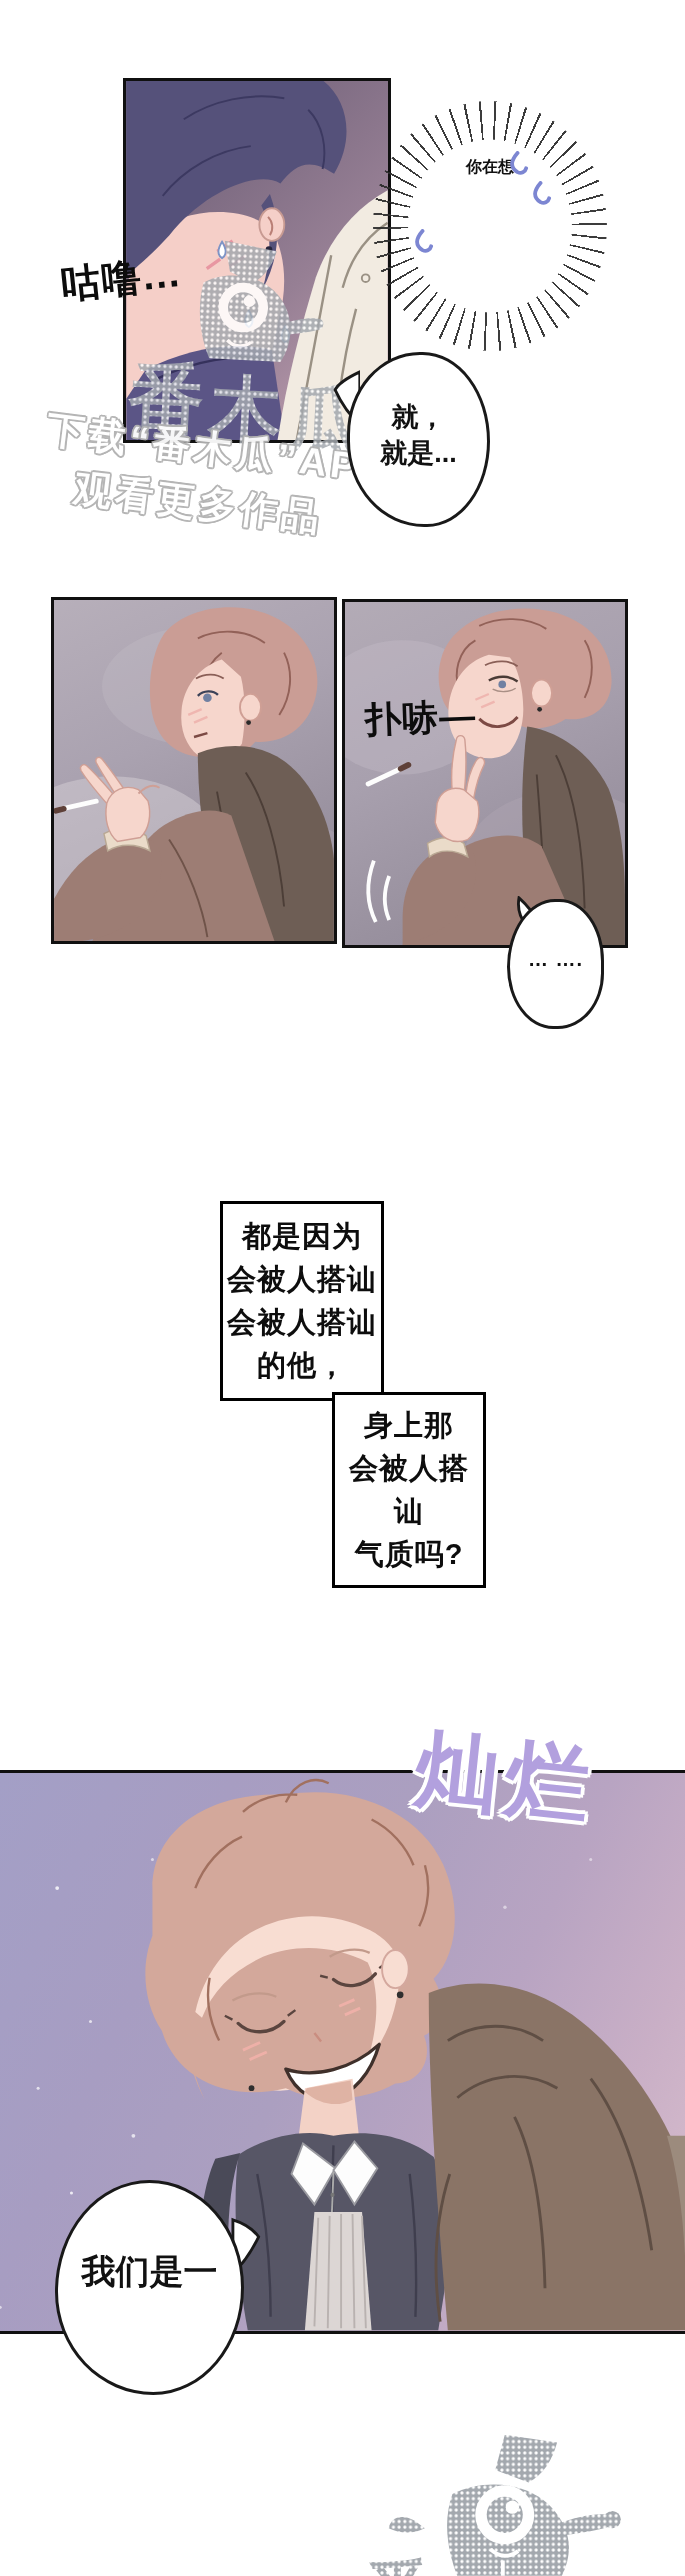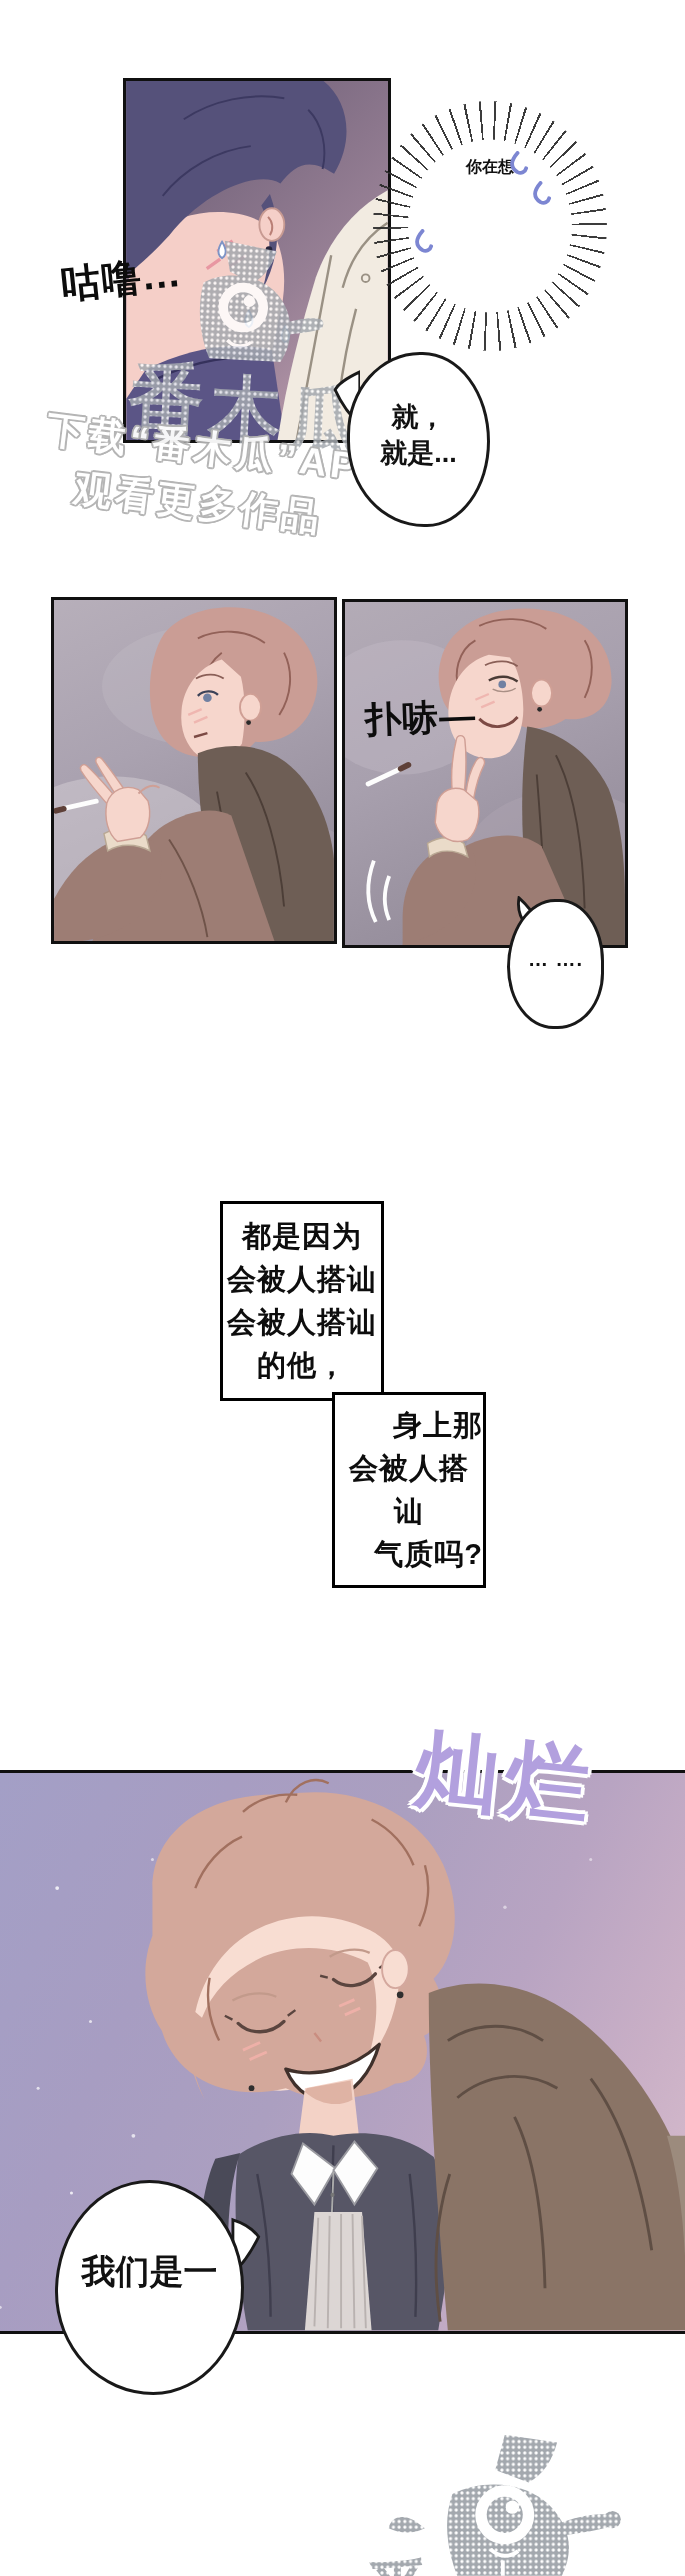--- a/index.html
+++ b/index.html
@@ -42,21 +42,21 @@
      font-size:20px;font-weight:bold;letter-spacing:1px;padding-top:46px;}
   #bubble-school{left:55px;top:2180px;width:189px;height:215px;z-index:6;
      border-radius:50% 50% 48% 52% / 52% 50% 50% 48%;
      font-size:34px;font-weight:bold;line-height:39px;padding-top:69px;}
   .tail{position:absolute;z-index:4;}
   
   .caption-box{position:absolute;background:#fff;border:3.8px solid #000;box-sizing:border-box;
      display:flex;flex-direction:column;justify-content:center;align-items:center;
      font-size:29px;font-weight:bold;line-height:43px;letter-spacing:1px;color:#0d0d0d;z-index:1;text-align:center;}
   #caption-1{left:220px;top:1201px;width:164px;height:200px;}
-  #caption-2{left:332px;top:1392px;width:154px;height:196px;align-items:flex-end;}
+  #caption-2{left:332px;top:1392px;width:154px;height:196px;}
   .cap-line{display:block;}
   
   #wm-text{position:absolute;left:50px;top:404px;width:438px;z-index:3;transform:rotate(7deg);
      transform-origin:left top;font-weight:bold;opacity:.95;}
   .wm-outline{color:#ffffff;font-size:38px;letter-spacing:3.8px;white-space:nowrap;
      text-shadow:1.9px 0 0 #b2b2b2,-1.9px 0 0 #b2b2b2,0 1.9px 0 #b2b2b2,0 -1.9px 0 #b2b2b2,
        1.4px 1.4px 0 #b2b2b2,-1.4px 1.4px 0 #b2b2b2,1.4px -1.4px 0 #b2b2b2,-1.4px -1.4px 0 #b2b2b2;}
   #wm-line2{margin-left:34px;margin-top:3.8px;}
   #wm-logo{position:absolute;left:129px;top:231px;width:248px;height:219px;z-index:2;opacity:.85;
      transform:rotate(3deg);}

